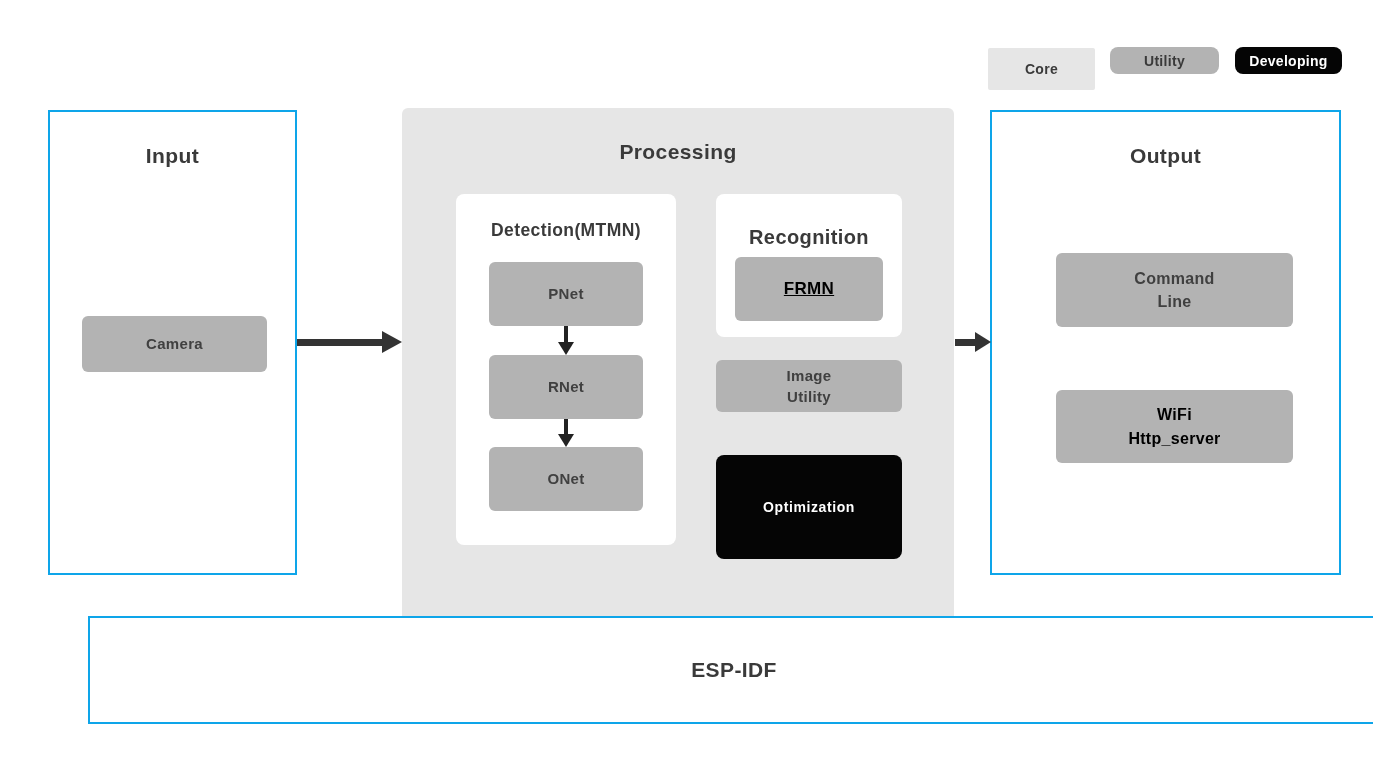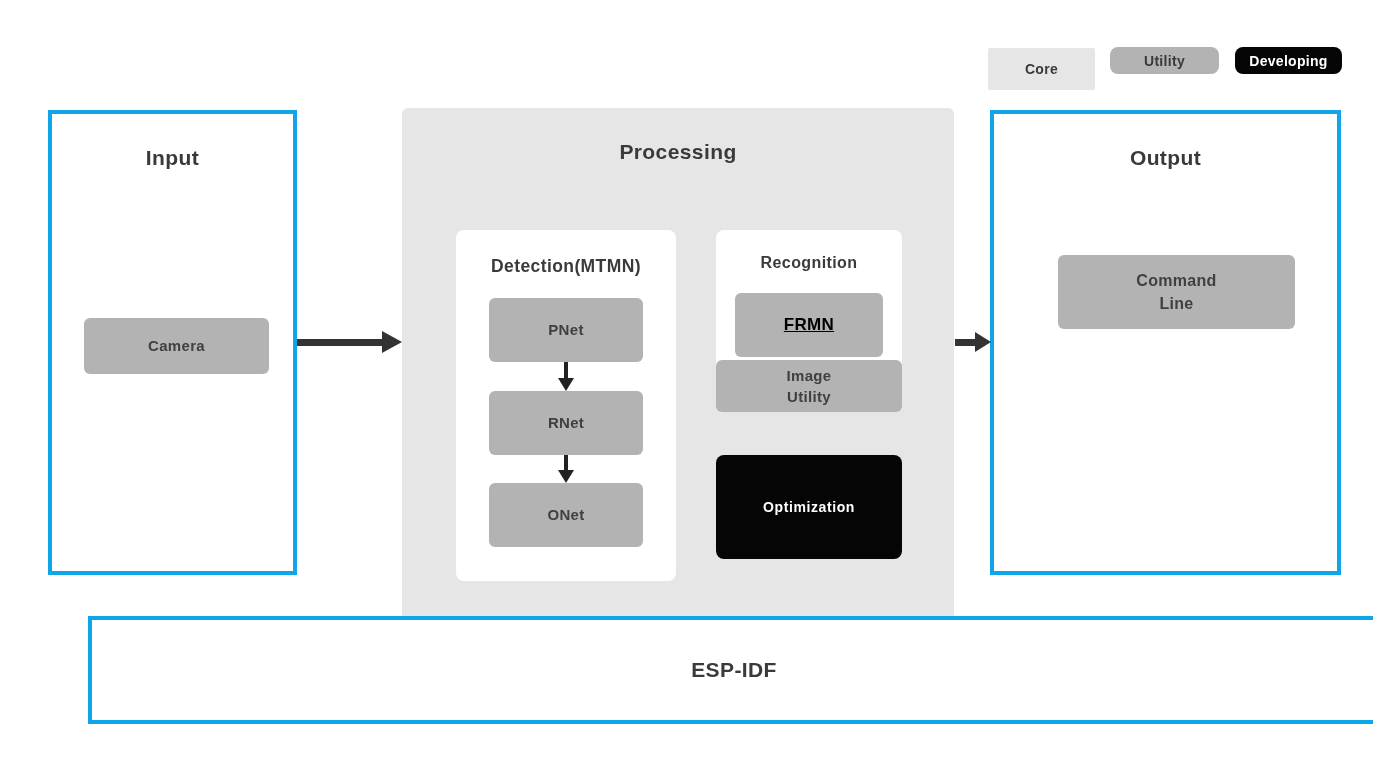--- a/index.html
+++ b/index.html
@@ -27,47 +27,46 @@
     letter-spacing: 0.3px;
   }
   #legend-core       { left: 988px;  top: 48px; width: 107px; height: 42px; background: #e6e6e6; color: #3a3a3a; border-radius: 2px; }
   #legend-released   { left: 1110px; top: 47px; width: 109px; height: 27px; background: #b3b3b3; color: #3a3a3a; border-radius: 8px; }
   #legend-developing { left: 1235px; top: 47px; width: 107px; height: 27px; background: #050505; color: #ffffff; border-radius: 8px; }
 
   
   .panel {
     position: absolute;
     background: #ffffff;
-    border: 4px solid #0ea5e9;
+    border: 2px solid #0ea5e9;
     box-sizing: border-box;
   }
   .panel-title {
     text-align: center;
     font-weight: 700;
     font-size: 21px;
     color: #3a3a3a;
     letter-spacing: 0.4px;
   }
   #input-panel      { left: 48px;  top: 110px; width: 249px;  height: 465px; }
   #processing-panel { left: 402px; top: 108px; width: 552px;  height: 532px; background: #e6e6e6; border: none; border-radius: 6px; }
   #output-panel     { left: 990px; top: 110px; width: 351px;  height: 465px; }
   #espidf-panel     { left: 48px;  top: 616px; width: 1292px; height: 108px; display: flex; align-items: center; justify-content: center; margin-left: 40px; }
   #input-title, #processing-title, #output-title { padding-top: 32px; }
 
   
   .subbox {
     position: absolute;
     background: #ffffff;
     border-radius: 8px;
-    margin-top: 36px;
   }
   #detection-group   { left: 54px;  top: 86px; width: 220px; height: 351px; }
   #detection-title   { padding-top: 26px; font-size: 17.5px; }
   #recognition-group { left: 314px; top: 86px; width: 186px; height: 143px; }
-  #recognition-title { padding-top: 24px; font-size: 16px; }
+  #recognition-title { padding-top: 32px; font-size: 20px; }
 
   
   .node {
     position: absolute;
     background: #b3b3b3;
     border-radius: 6px;
     display: flex;
     align-items: center;
     justify-content: center;
     text-align: center;
@@ -176,20 +175,24 @@
       <span>Optimization</span>
     </div>
   </div>
 
   <div class="panel" id="output-panel">
     <div class="panel-title" id="output-title">Output</div>
     <div class="node" id="command-line-node">
       <span>Command
 Line</span>
     </div>
+    <div class="node" id="wifi-node">
+      <span>WiFi
+Http_server</span>
+    </div>
   </div>
 
   <div class="panel" id="espidf-panel">
     <div class="panel-title" id="espidf-title">ESP-IDF</div>
   </div>
 
   <div class="arrow" id="arrow-input-processing">
     <div class="arrow-line"></div>
     <div class="arrow-head"></div>
   </div>

